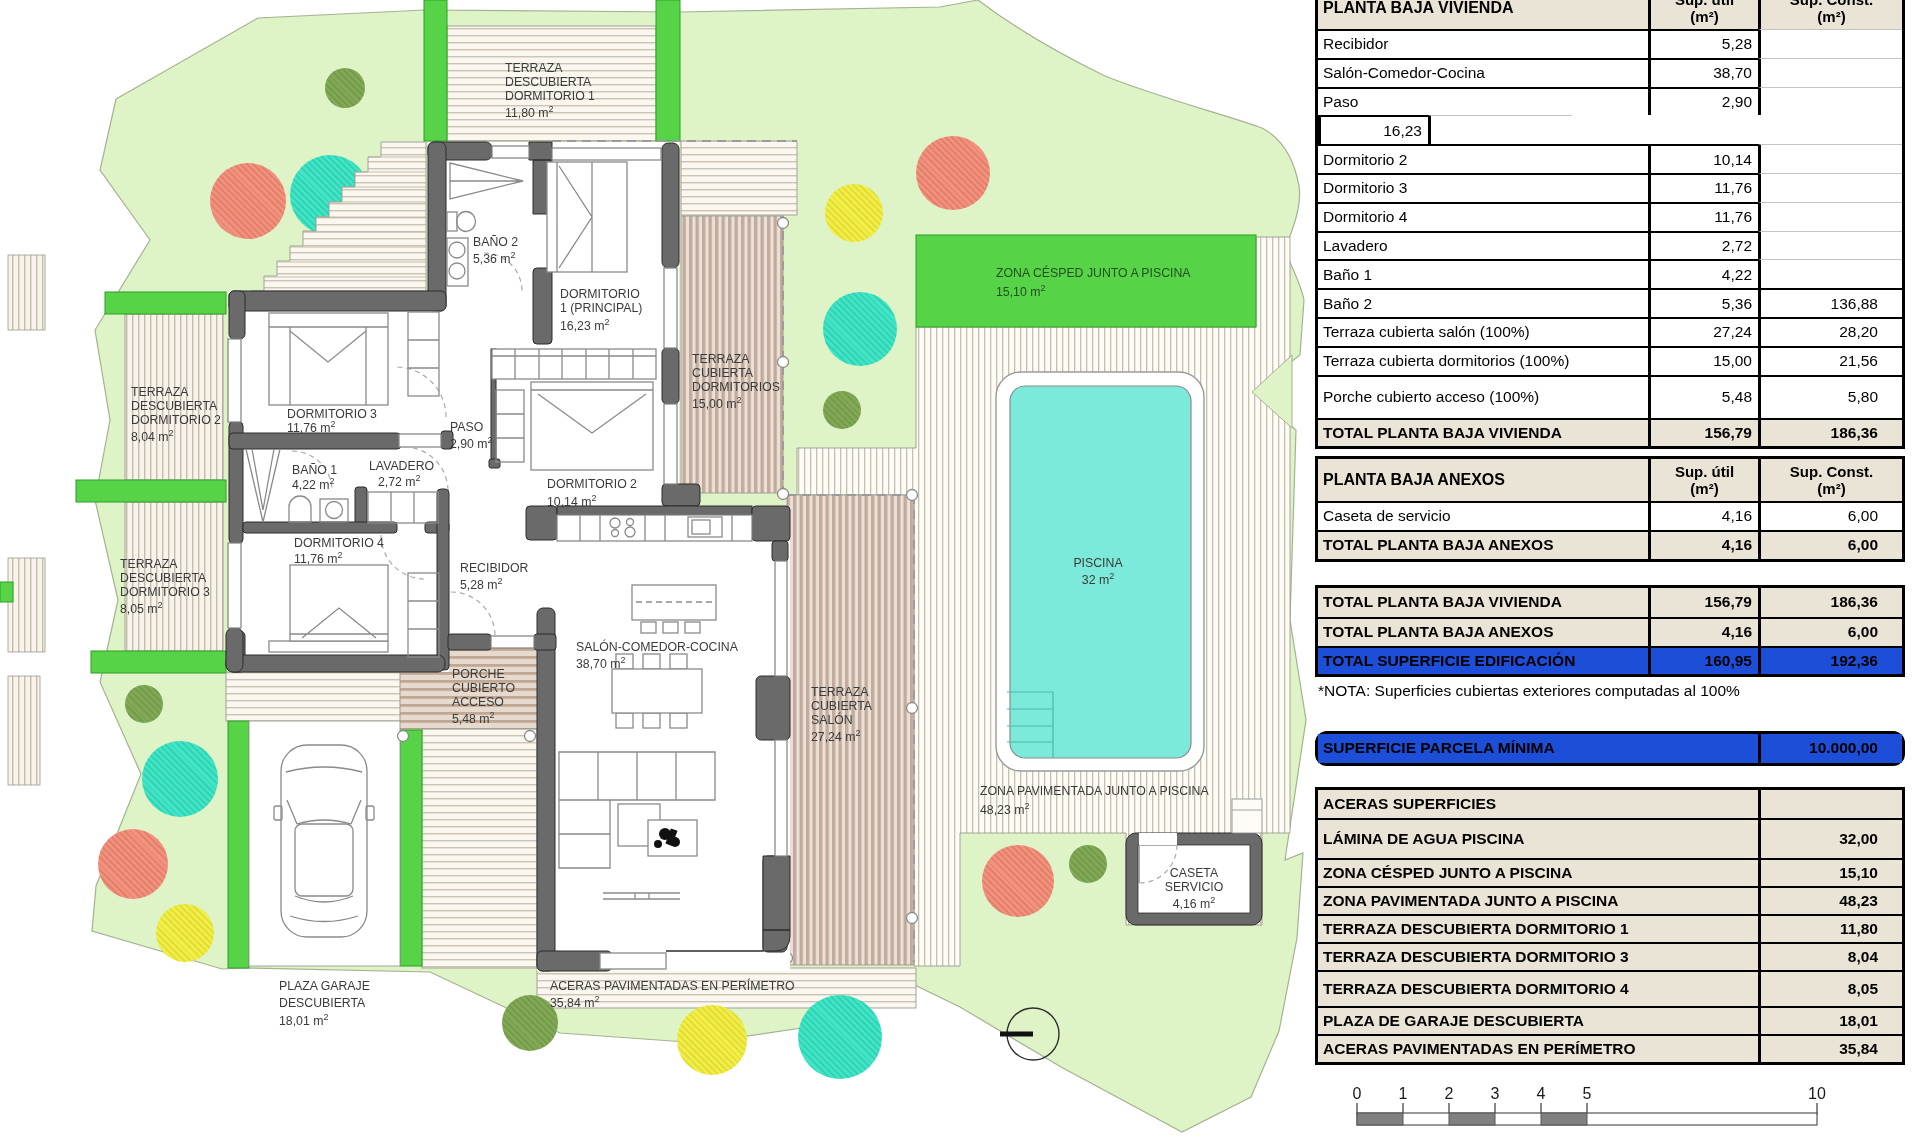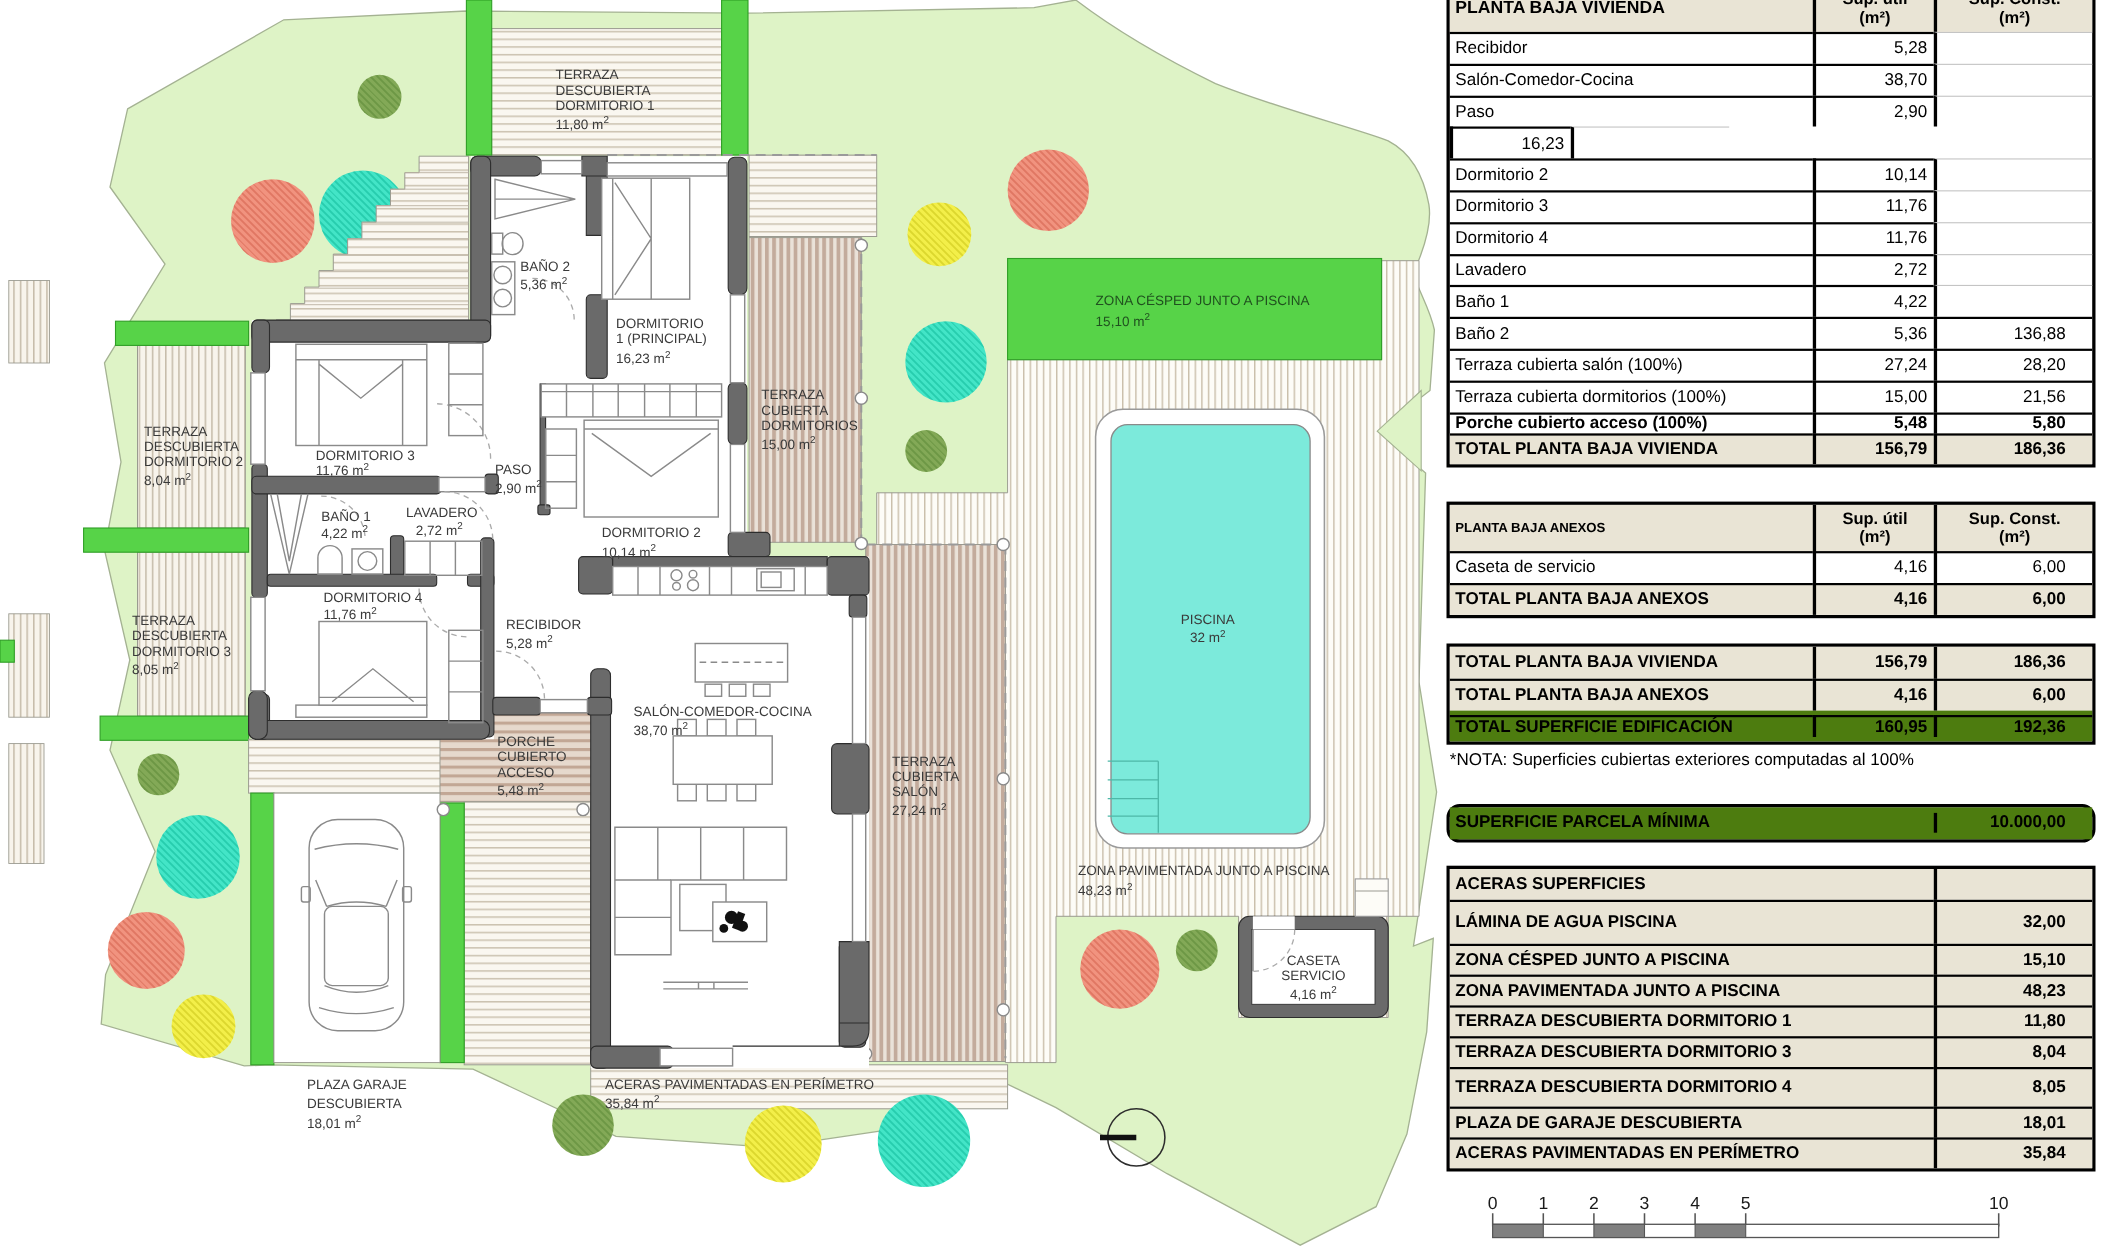--- a/index.html
+++ b/index.html
@@ -10,21 +10,21 @@
   .tbl{position:absolute;left:0;border:3px solid #000;box-sizing:border-box;background:#fff;}
   .row{display:flex;box-sizing:border-box;}
   .row > div{border-top:2px solid #000;}
   .row:first-child > div{border-top:none;}
   .c1{flex:1;box-sizing:border-box;padding-left:5px;display:flex;align-items:center;}
   .c2{width:110px;box-sizing:border-box;border-left:3px solid #000;display:flex;align-items:center;justify-content:flex-end;padding-right:6px;}
   .c3{width:144px;box-sizing:border-box;border-left:3px solid #000;display:flex;align-items:center;justify-content:flex-end;padding-right:24px;}
   .c3.e{border-top:1px solid #c4c4c4;}
   .hd{background:#e9e4d5;font-weight:bold;}
   .tan{background:#e9e4d5;}
-  .blue{background:#4d7c0f;align-items:center;}
+  .blue{background:#1d4ed8;}
   .b{font-weight:bold;}
   .t15{font-size:15.5px;}
   .t14{font-size:15px;line-height:17px;}
   .ctr{justify-content:center;text-align:center;padding-right:0;}
 </style>
 </head>
 <body>
 <svg id="plan" width="1320" height="1140" viewBox="0 0 1320 1140" xmlns="http://www.w3.org/2000/svg">
 <defs>
   <pattern id="hz" width="7" height="7" patternUnits="userSpaceOnUse">
@@ -592,35 +592,35 @@
   <div class="row t15" style="height:28.8px;">
         <div class="c1">Terraza cubierta salón (100%)</div>
         <div class="c2">27,24</div>
         <div class="c3">28,20</div>
       </div>
   <div class="row t15" style="height:28.8px;">
         <div class="c1">Terraza cubierta dormitorios (100%)</div>
         <div class="c2">15,00</div>
         <div class="c3">21,56</div>
       </div>
-  <div class="row t15" style="height:19px;font-weight:bold;">
+  <div class="row t15" style="height:43px;">
         <div class="c1">Porche cubierto acceso (100%)</div>
         <div class="c2">5,48</div>
         <div class="c3">5,80</div>
       </div>
   <div class="row t15 tan b" style="height:28.8px;">
         <div class="c1">TOTAL PLANTA BAJA VIVIENDA</div>
         <div class="c2">156,79</div>
         <div class="c3">186,36</div>
       </div>
 </div>
 
 <div class="tbl" style="top:456px;width:590px;">
   <div class="row hd" style="height:42px;">
-        <div class="c1" style="font-size:12px;border-radius:16px;">PLANTA BAJA ANEXOS</div>
+        <div class="c1" style="font-size:16px;border-radius:16px;">PLANTA BAJA ANEXOS</div>
         <div class="c2 ctr t14 b">Sup. útil<br>(m²)</div>
         <div class="c3 ctr t14 b">Sup. Const.<br>(m²)</div>
       </div>
   <div class="row t15" style="height:28.8px;">
         <div class="c1">Caseta de servicio</div>
         <div class="c2">4,16</div>
         <div class="c3">6,00</div>
       </div>
   <div class="row t15 tan b" style="height:28.8px;">
         <div class="c1">TOTAL PLANTA BAJA ANEXOS</div>

